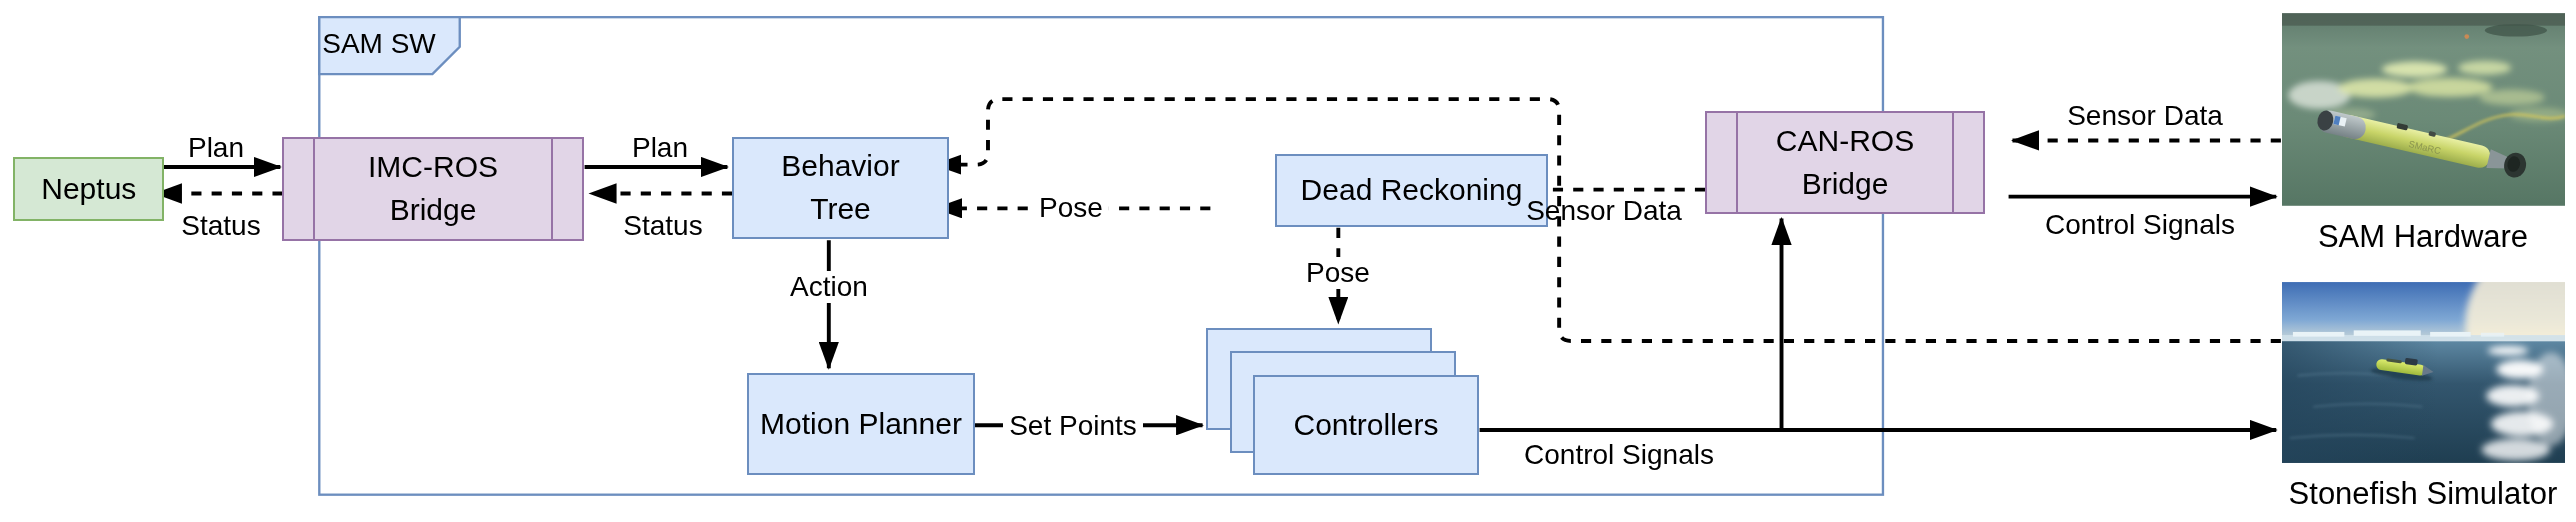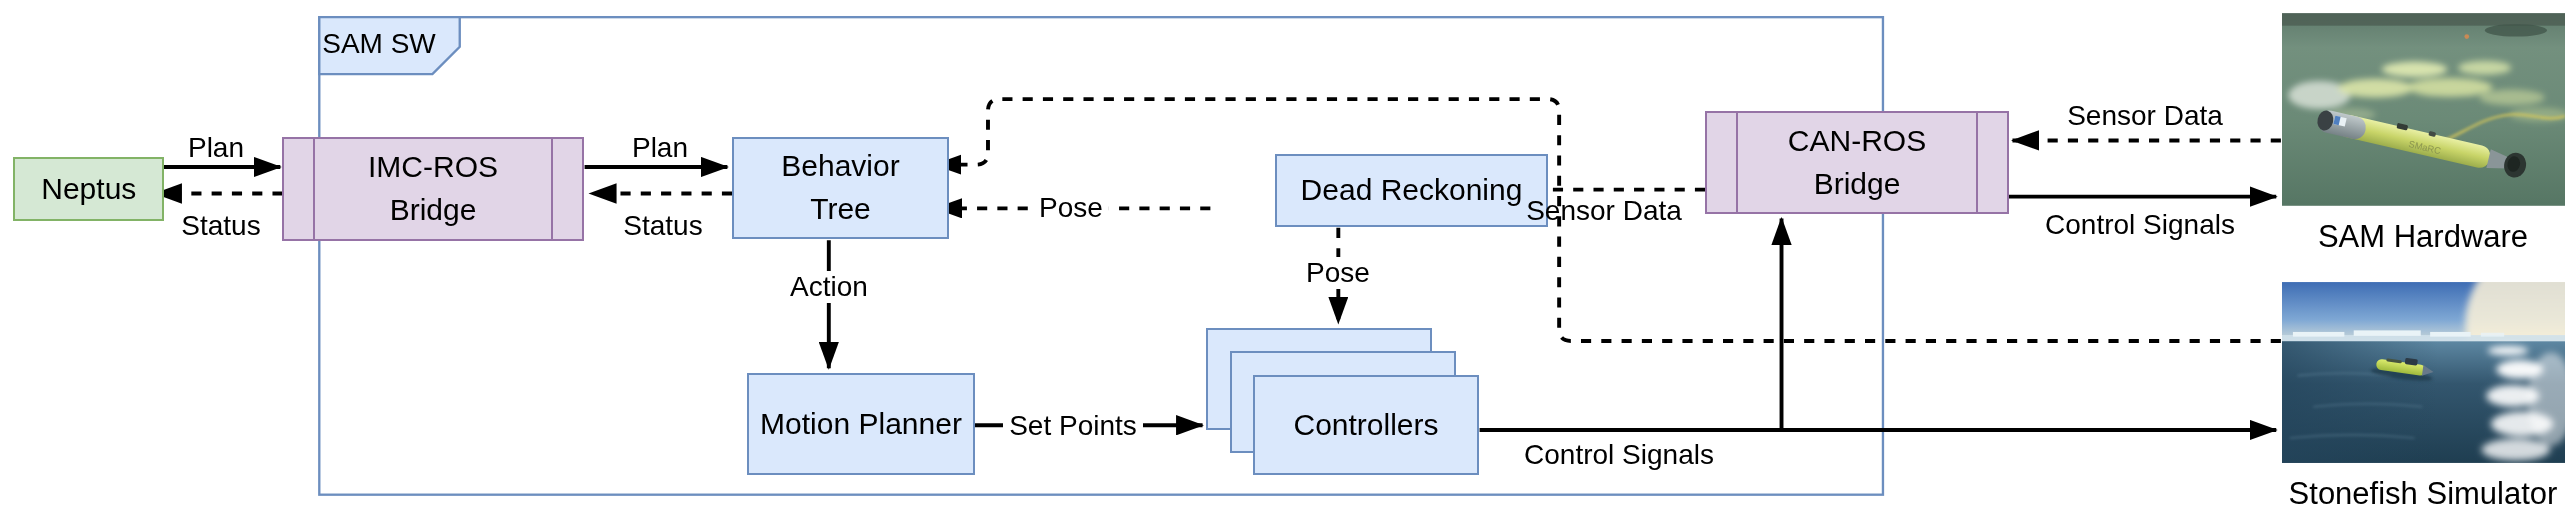--- a/index.html
+++ b/index.html
@@ -206,21 +206,21 @@
   <div class="node blue" style="left:715px;top:373px;width:228px;height:102px;margin-left:32px;">
     <span>Motion Planner</span>
   </div>
 
   <div class="stackbox" style="left:1206px;top:328px;width:226px;height:102px;"></div>
   <div class="stackbox" style="left:1230px;top:351px;width:226px;height:102px;"></div>
   <div class="node blue" style="left:1253px;top:375px;width:226px;height:100px;">
     <span>Controllers</span>
   </div>
 
-  <div class="node purple" style="left:1705px;top:111px;width:304px;height:103px;">
+  <div class="node purple" style="left:1705px;top:111px;width:280px;height:103px;">
     <div class="bar l"></div>
     <div class="bar r"></div>
     <span>CAN-ROS
 Bridge</span>
   </div>
 
   <div class="tab-label" style="left:379px;top:44px;">SAM SW</div>
 
   <div class="lbl" style="left:216px;top:148px;">Plan</div>
   <div class="lbl" style="left:221px;top:226px;">Status</div>

